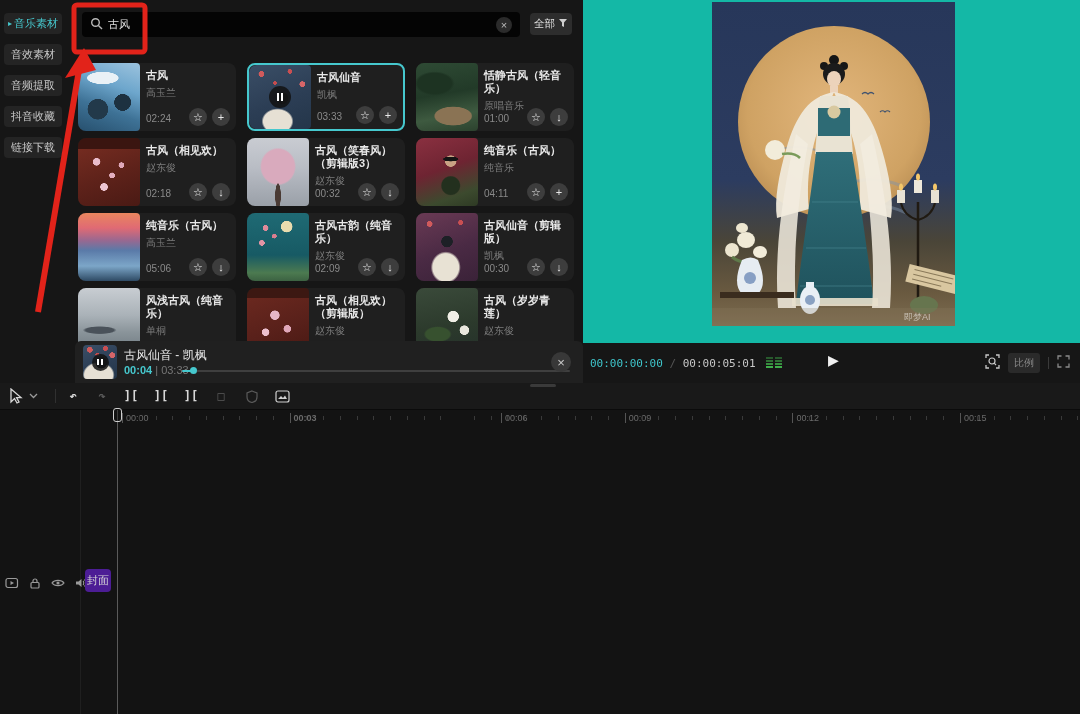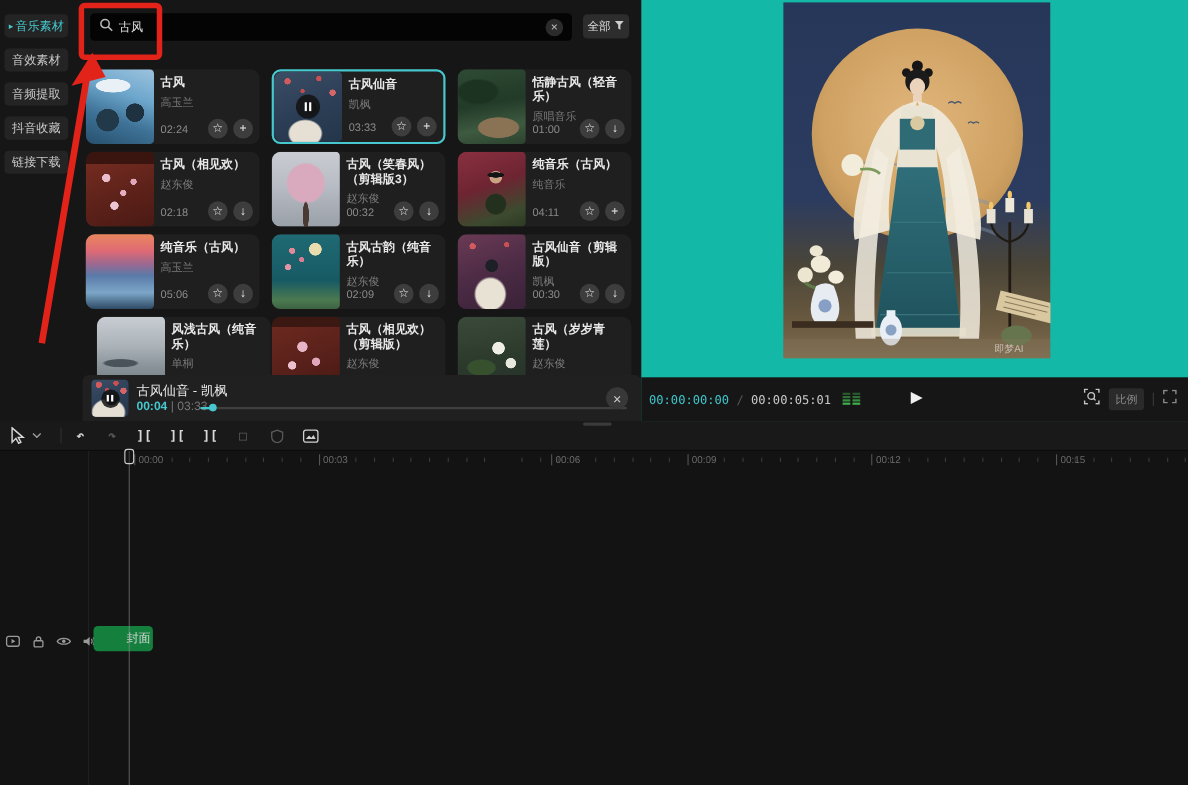--- a/index.html
+++ b/index.html
@@ -139,22 +139,22 @@
   
   #timeline{left:0;top:410px;width:1080px;height:304px;background:#131313;}
   #tl-vline{left:80px;top:0;width:1px;height:304px;background:#1f1f1f;}
   .rl{position:absolute;top:3px;color:#6b6b6b;font-size:9px;border-left:1px solid #555;padding-left:3px;line-height:10px;}
   .tick{position:absolute;top:6px;width:1px;height:4px;background:#3a3a3a;}
   #playhead-line{left:117px;top:0;width:1px;height:304px;background:rgba(150,150,150,.55);z-index:3;}
   #playhead-flag{left:113px;top:-2px;width:7px;height:12px;border:1.6px solid #cfcfcf;border-radius:3px;background:rgba(20,20,20,.4);z-index:4;}
 
   #track-icons{left:4px;top:166px;display:flex;gap:7px;align-items:center;position:absolute;}
   .tico{width:16px;height:14px;display:flex;align-items:center;justify-content:center;cursor:pointer;}
-  #cover-btn{left:85px;top:159px;width:26px;height:23px;background:#15803d;border-radius:4px;color:#d8d8d8;
-    font-size:11px;display:flex;align-items:center;justify-content:center;cursor:pointer;position:absolute;padding-left:28px;}
+  #cover-btn{left:85px;top:159px;width:26px;height:23px;background:#4c1d95;border-radius:4px;color:#d8d8d8;
+    font-size:11px;display:flex;align-items:center;justify-content:center;cursor:pointer;position:absolute;}
 
   #clip{left:118px;top:143px;width:279px;height:51px;background:#0f6b72;border-radius:3px;overflow:hidden;cursor:pointer;}
   #clip-label{height:10px;display:flex;align-items:center;gap:12px;padding-left:4px;
     color:#eef7f7;font-size:8.5px;line-height:10px;white-space:nowrap;}
   #filmstrip{height:35px;display:flex;}
   .frame{width:34.875px;height:35px;flex:none;background:
     radial-gradient(circle 2.6px at 50% 24%,#1c1c1c 0 92%,transparent),
     radial-gradient(ellipse 5px 9px at 50% 70%,#2e6b75 0 88%,transparent),
     radial-gradient(ellipse 7.5px 11px at 50% 52%,#ece6d6 0 88%,transparent),
     radial-gradient(circle 11px at 50% 36%,#d3a462 0 95%,transparent 98%),
@@ -314,21 +314,21 @@
           <div class="cbody">
             <div class="c-title">古风仙音（剪辑版）</div>
             <div class="c-artist">凯枫</div>
           </div>
           <div class="c-dur">00:30</div>
           <div class="c-acts">
             <div class="cbtn">☆</div>
             <div class="cbtn">↓</div>
           </div>
         </div>
-        <div class="card" style="left: 88px; top: 288px;">
+        <div class="card" style="left: 78px; top: 288px;">
           <div class="thumb th-ink-mist"></div>
           <div class="cbody">
             <div class="c-title">风浅古风（纯音乐）</div>
             <div class="c-artist">单桐</div>
           </div>
         </div>
         <div class="card" style="left: 247px; top: 288px;">
           <div class="thumb th-blossom-red-wall2"></div>
           <div class="cbody">
             <div class="c-title">古风（相见欢）（剪辑版）</div>
@@ -512,21 +512,21 @@
           <path d="M3,9 L6,6 L8,8 L10,5.5 L12,9 Z" fill="#d0d0d0"></path>
         </svg>
       </span>
     </div>
   <div id="tb-notch"></div>
 
   <div id="timeline" class="abs">
     <div id="tl-vline" class="abs"></div>
     <div id="ruler">
         <span class="rl" style="left: 122px;">00:00</span>
-        <span class="rl" style="left: 289.6px;">00:03</span>
+        <span class="rl" style="left: 289.6px; font-weight: bold;">00:03</span>
         <span class="rl" style="left: 477px; margin-left: 24px;">00:06</span>
         <span class="rl" style="left: 624.8px;">00:09</span>
         <span class="rl" style="left: 792.4px;">00:12</span>
         <span class="rl" style="left: 960px;">00:15</span>
         <span class="tick" style="left: 138.76px;"></span>
         <span class="tick" style="left: 155.52px;"></span>
         <span class="tick" style="left: 172.28px;"></span>
         <span class="tick" style="left: 189.04px;"></span>
         <span class="tick" style="left: 205.8px;"></span>
         <span class="tick" style="left: 222.56px;"></span>

